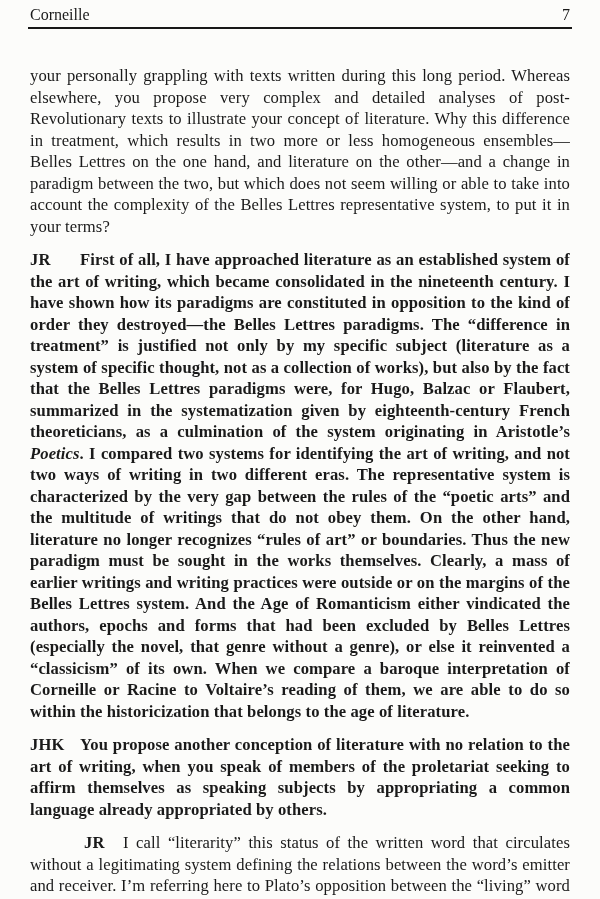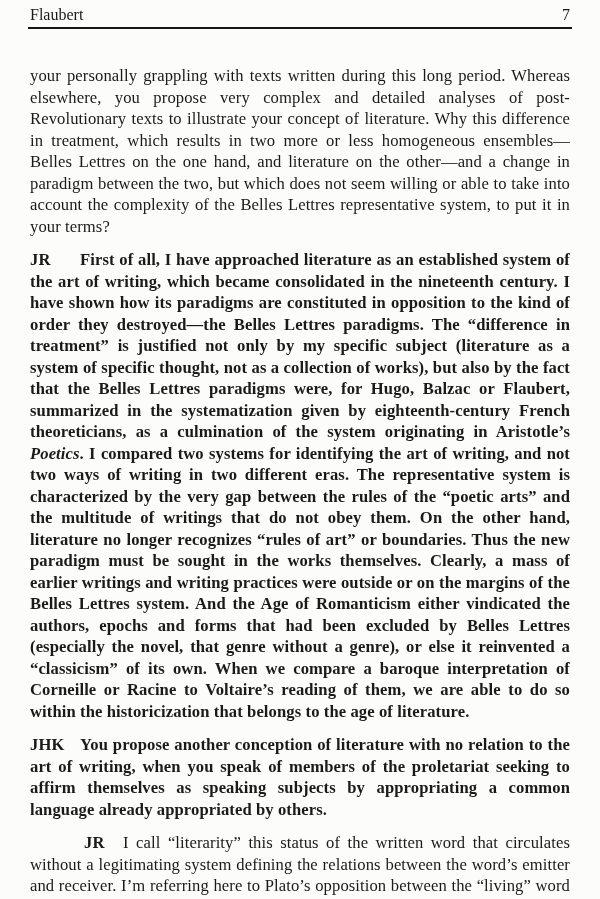--- a/index.html
+++ b/index.html
@@ -57,18 +57,18 @@
     min-width: 66px;
   }
   em {
   }
 </style>
 </head>
 <body>
 
 <div class="page">
   <header class="running">
-    <span>Flaubert</span>
+    <span>Corneille</span>
     <span>7</span>
   </header>
   <hr class="head-rule">
   <main class="body-text"><p class="para continuation"><span>your personally grappling with texts written during this long period. Whereas elsewhere, you propose very complex and detailed analyses of post-Revolutionary texts to illustrate your concept of literature. Why this difference in treatment, which results in two more or less homogeneous ensembles—Belles Lettres on the one hand, and literature on the other—and a change in paradigm between the two, but which does not seem willing or able to take into account the complexity of the Belles Lettres representative system, to put it in your terms?</span></p><p class="para speaker"><span class="speaker">JR</span><span>First of all, I have approached literature as an established system of the art of writing, which became consolidated in the nineteenth century. I have shown how its paradigms are constituted in opposition to the kind of order they destroyed—the Belles Lettres paradigms. The “difference in treatment” is justified not only by my specific subject (literature as a system of specific thought, not as a collection of works), but also by the fact that the Belles Lettres paradigms were, for Hugo, Balzac or Flaubert, summarized in the systematization given by eighteenth-century French theoreticians, as a culmination of the system originating in Aristotle’s </span><em>Poetics</em><span>. I compared two systems for identifying the art of writing, and not two ways of writing in two different eras. The representative system is characterized by the very gap between the rules of the “poetic arts” and the multitude of writings that do not obey them. On the other hand, literature no longer recognizes “rules of art” or boundaries. Thus the new paradigm must be sought in the works themselves. Clearly, a mass of earlier writings and writing practices were outside or on the margins of the Belles Lettres system. And the Age of Romanticism either vindicated the authors, epochs and forms that had been excluded by Belles Lettres (especially the novel, that genre without a genre), or else it reinvented a “classicism” of its own. When we compare a baroque interpretation of Corneille or Racine to Voltaire’s reading of them, we are able to do so within the historicization that belongs to the age of literature.</span></p><p class="para speaker"><span class="speaker">JHK</span><span>You propose another conception of literature with no relation to the art of writing, when you speak of members of the proletariat seeking to affirm themselves as speaking subjects by appropriating a common language already appropriated by others.</span></p><p class="para speaker-indent"><span class="speaker">JR</span><span>I call “literarity” this status of the written word that circulates without a legitimating system defining the relations between the word’s emitter and receiver. I’m referring here to Plato’s opposition between the “living” word of the teacher sown into the soul of the disciple, and the</span></p></main>
 </div>
 
 </body></html>

